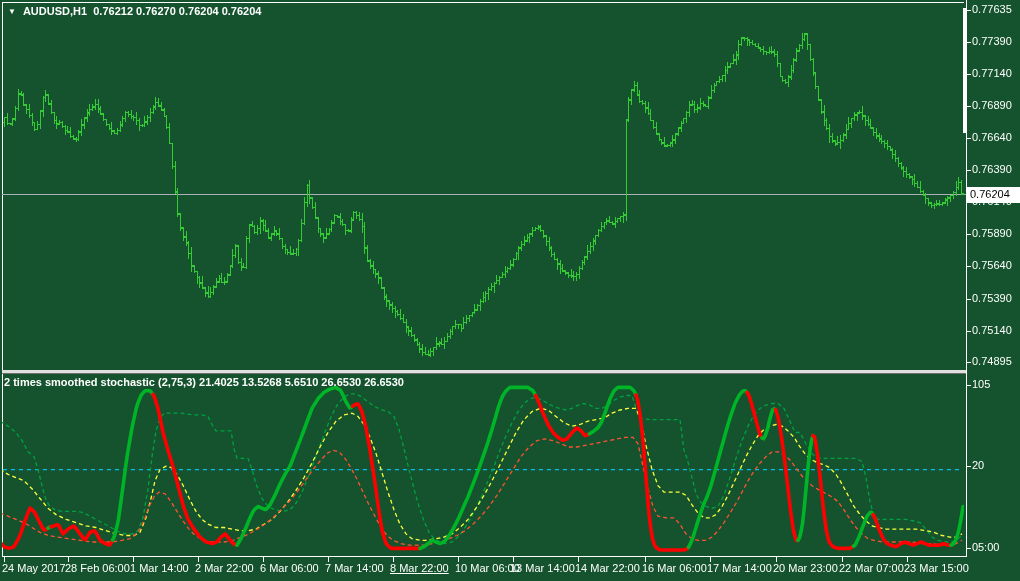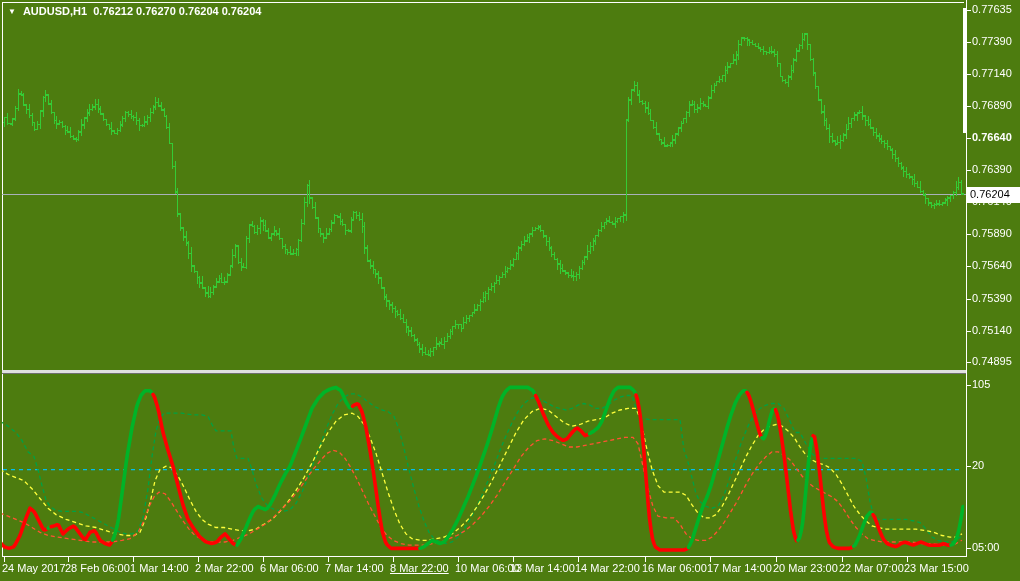--- a/index.html
+++ b/index.html
@@ -1,16 +1,16 @@
 <!DOCTYPE html>
 <html><head>
 <meta charset="utf-8">
 <style>
   html,body{margin:0;padding:0;background:#000;}
-  #stage{position:relative;width:1020px;height:581px;background:#4d7c0f;overflow:hidden;
+  #stage{position:relative;width:1020px;height:581px;background:#14532d;overflow:hidden;
          font-family:"Liberation Sans",sans-serif;}
   .lbl{position:absolute;color:#fff;font-size:11px;line-height:13px;white-space:nowrap;}
   #title-bar{position:absolute;left:8px;top:5px;color:#fff;font-size:11px;font-weight:700;}
   #title-bar .tri{display:inline-block;font-size:8px;vertical-align:1px;margin-right:7px;}
   #price-tag{position:absolute;left:967px;top:187px;width:53px;height:16px;background:#fff;
              color:#000;font-size:11px;font-weight:400;line-height:14px;padding-left:3px;box-sizing:border-box;}
   #ind-label{position:absolute;left:4px;top:376px;color:#fff;font-size:11px;font-weight:700;}
   #axis-scrollbar{position:absolute;left:963px;top:8px;width:4px;height:125px;background:#fff;}
   svg{position:absolute;left:0;top:0;}
 </style>
@@ -1146,31 +1146,35 @@
         <line x1="776.5" y1="557" x2="776.5" y2="562"></line>
         <line x1="842.5" y1="557" x2="842.5" y2="562"></line>
         <line x1="907.5" y1="557" x2="907.5" y2="562"></line>
       </g>
     </svg>
 
   <div id="title-bar">
     <span class="tri">▼</span><span>AUDUSD,H1</span>&nbsp;&nbsp;<span>0.76212 0.76270 0.76204 0.76204</span>
   </div>
 
+  <div id="ind-label">
+    <span>2 times smoothed stochastic (2,75,3)</span>
+    <span>21.4025 13.5268 5.6510 26.6530 26.6530</span>
+  </div>
 
   <div id="axis-scrollbar"></div>
 
   <div id="price-tag">0.76204</div>
 
   <div id="price-axis">
       <div class="lbl" style="left: 972px; top: 3px;">0.77635</div>
       <div class="lbl" style="left: 972px; top: 35px;">0.77390</div>
       <div class="lbl" style="left: 972px; top: 67px;">0.77140</div>
       <div class="lbl" style="left: 972px; top: 99px;">0.76890</div>
-      <div class="lbl" style="left: 972px; top: 131px; font-weight: bold;">0.76640</div>
+      <div class="lbl" style="left: 972px; top: 131px;">0.76640</div>
       <div class="lbl" style="left: 972px; top: 163px;">0.76390</div>
       <div class="lbl" style="left: 972px; top: 195px;">0.76140</div>
       <div class="lbl" style="left: 972px; top: 227px;">0.75890</div>
       <div class="lbl" style="left: 972px; top: 259px;">0.75640</div>
       <div class="lbl" style="left: 972px; top: 292px;">0.75390</div>
       <div class="lbl" style="left: 972px; top: 324px;">0.75140</div>
       <div class="lbl" style="left: 972px; top: 355px;">0.74895</div>
     </div>
   <div id="time-axis">
       <div class="lbl" style="left: 2px; top: 562px;">24 May 2017</div>

